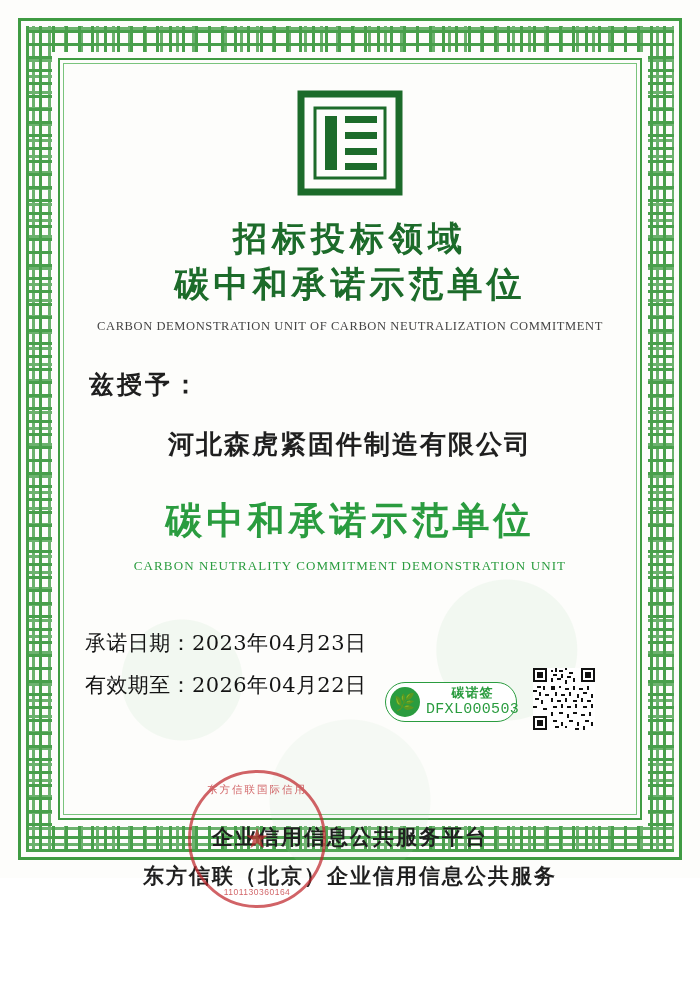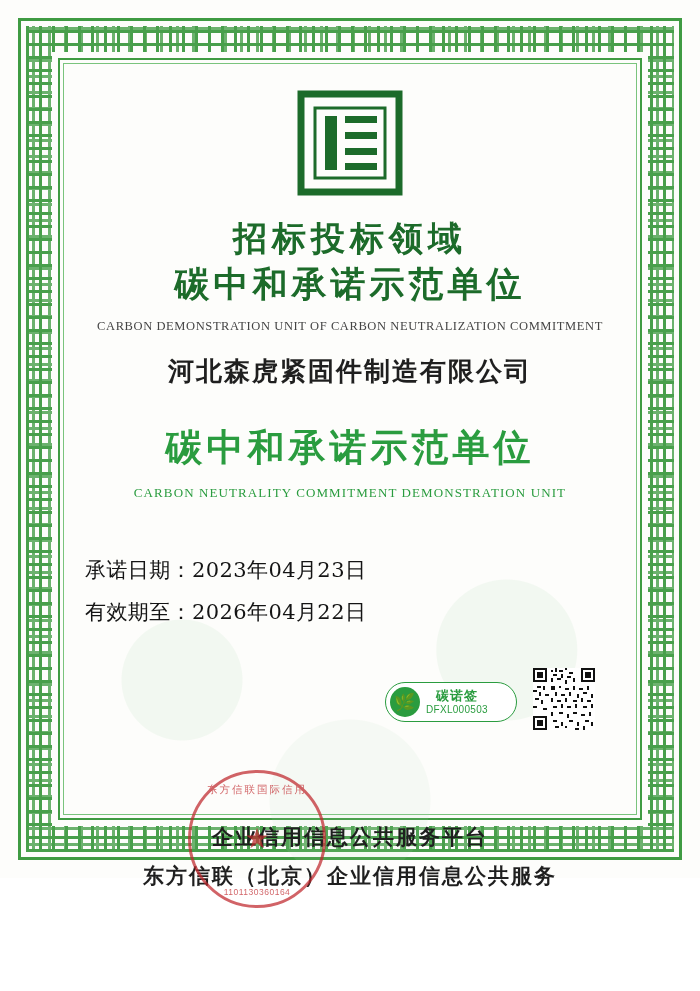--- a/index.html
+++ b/index.html
@@ -160,21 +160,21 @@
     text-align: left;
     margin: 34px 0 0 14px;
   }
 
   .company {
     color: #1f1f1f;
     font-family: "DejaVu Serif", serif;
     font-size: 26px;
     font-weight: bold;
     letter-spacing: 2px;
-    margin-top: 20px;
+    margin-top: 26px;
   }
 
   .award-title {
     color: #2a9c3f;
     font-family: "DejaVu Serif", serif;
     font-weight: bold;
     font-size: 37px;
     letter-spacing: 4px;
     margin-top: 34px;
   }
@@ -240,22 +240,22 @@
   }
   .badge-title {
     color: #2a9c3f;
     font-family: "DejaVu Serif", serif;
     font-size: 13px;
     font-weight: bold;
     letter-spacing: 1px;
   }
   .badge-code {
     color: #2a9c3f;
-    font-family: Liberation Sans, sans-serif;
-    font-size: 10px;
+    font-family: Liberation Mono, monospace;
+    font-size: 15px;
     letter-spacing: 0.3px;
   }
 
   .qr {
     position: absolute;
     right: 30px;
     top: 598px;
     width: 62px;
     height: 62px;
     z-index: 4;
@@ -359,20 +359,21 @@
       </svg>
     </div>
 
     <div class="title-cn">
       <div class="line1">招标投标领域</div>
       <div class="line2">碳中和承诺示范单位</div>
     </div>
 
     <div class="title-en">CARBON DEMONSTRATION UNIT OF CARBON NEUTRALIZATION COMMITMENT</div>
 
+    <div class="award-to">兹授予：</div>
 
     <div class="company">河北森虎紧固件制造有限公司</div>
 
     <div class="award-title">碳中和承诺示范单位</div>
     <div class="award-title-en">CARBON NEUTRALITY COMMITMENT DEMONSTRATION UNIT</div>
 
     <div class="details">
       <div class="detail-row">
         <span class="label">承诺日期：</span><span class="value-cn">2023年04月23日</span>
       </div>

